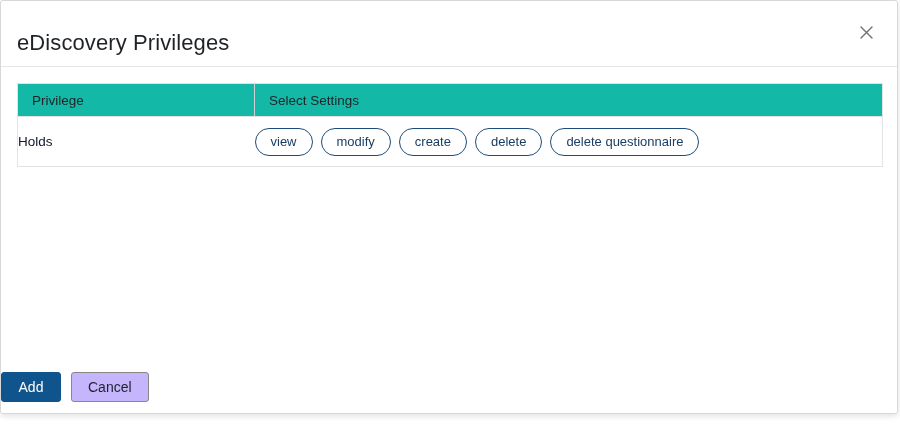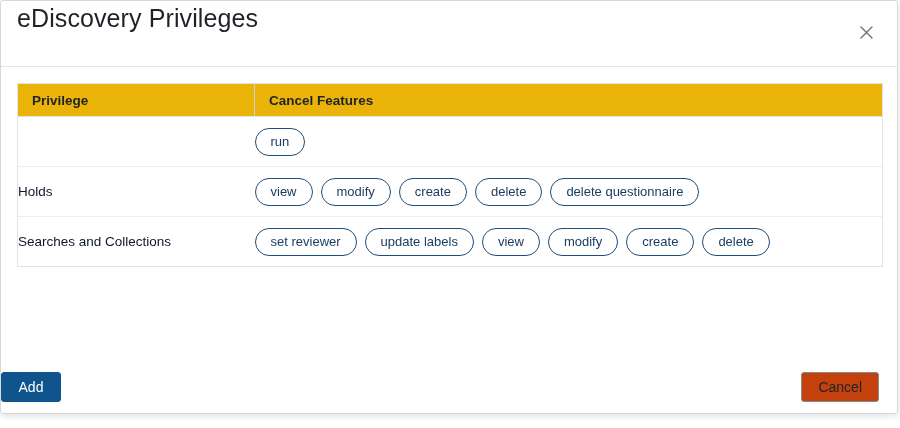--- a/index.html
+++ b/index.html
@@ -32,22 +32,22 @@
   
   .dialog-header {
     position: relative;
     height: 66px;
     border-bottom: 1px solid #e6e6e6;
     box-sizing: border-box;
   }
   .dialog-title {
     position: absolute;
     left: 16px;
-    top: 4px;
-    font-size: 25px;
+    top: 29px;
+    font-size: 22px;
     line-height: 26px;
     color: #1f2328;
     font-weight: 400;
     letter-spacing: 0.1px;
     white-space: nowrap;
   }
   .close-button {
     position: absolute;
     right: 16px;
     top: 16px;
@@ -73,26 +73,26 @@
     border-top: none;
     box-sizing: border-box;
     background: #ffffff;
   }
   table.priv-table {
     width: 100%;
     border-collapse: collapse;
     table-layout: fixed;
   }
   table.priv-table thead th {
-    background: #eab308;
+    background: #14b8a6;
     height: 32px;
     padding: 0 0 0 14px;
     text-align: left;
     font-size: 13.5px;
-    font-weight: 700;
+    font-weight: 400;
     color: #1f2328;
     border: 1px solid #e1e3e6;
     border-left: none;
     border-right: none;
     vertical-align: middle;
     white-space: nowrap;
     margin-top: 20px;
   }
   table.priv-table thead th.col-priv {
     width: 222px;
@@ -143,21 +143,21 @@
 
   
   .dialog-footer {
     position: absolute;
     left: 0;
     right: 0;
     bottom: 0;
     height: 52px;
     display: flex;
     align-items: center;
-    justify-content: space-between;
+    justify-content: flex-start;
     padding-right: 18px;
     box-sizing: border-box;
     gap: 10px;
     background: #ffffff;
   }
   .btn {
     height: 30px;
     min-width: 60px;
     padding: 0 16px;
     font-size: 14px;
@@ -169,21 +169,21 @@
     align-items: center;
     justify-content: center;
     white-space: nowrap;
   }
   .btn-primary {
     background: #0f548c;
     border: 1px solid #0f548c;
     color: #ffffff;
   }
   .btn-secondary {
-    background: #c2410c;
+    background: #c4b5fd;
     border: 1px solid #8a8886;
     color: #1f2328;
   }
 </style>
 </head>
 <body>
 
 <div class="dialog">
 
   <div class="dialog-header">
@@ -195,57 +195,36 @@
         </svg>
       </span>
     </button>
   </div>
 
   <div class="table-wrap">
     <table class="priv-table">
       <thead>
         <tr>
           <th class="col-priv">Privilege</th>
-          <th class="col-feat">Cancel Features</th>
+          <th class="col-feat">Select Settings</th>
         </tr>
       </thead>
       <tbody id="table-body">
-          <tr>
-            <td class="cell-priv"></td>
-            <td class="cell-features">
-              <div class="pill-row">
-                <button class="pill">run</button>
-              </div>
-            </td>
-          </tr>
           <tr>
             <td class="cell-priv">Holds</td>
             <td class="cell-features">
               <div class="pill-row">
                 <button class="pill">view</button>
                 <button class="pill">modify</button>
                 <button class="pill">create</button>
                 <button class="pill">delete</button>
                 <button class="pill">delete questionnaire</button>
               </div>
             </td>
           </tr>
-          <tr>
-            <td class="cell-priv">Searches and Collections</td>
-            <td class="cell-features">
-              <div class="pill-row">
-                <button class="pill">set reviewer</button>
-                <button class="pill">update labels</button>
-                <button class="pill">view</button>
-                <button class="pill">modify</button>
-                <button class="pill">create</button>
-                <button class="pill">delete</button>
-              </div>
-            </td>
-          </tr>
         </tbody>
     </table>
   </div>
 
   <div class="dialog-footer">
     <button class="btn btn-primary">Add</button>
     <button class="btn btn-secondary">Cancel</button>
   </div>
 
 </div>

